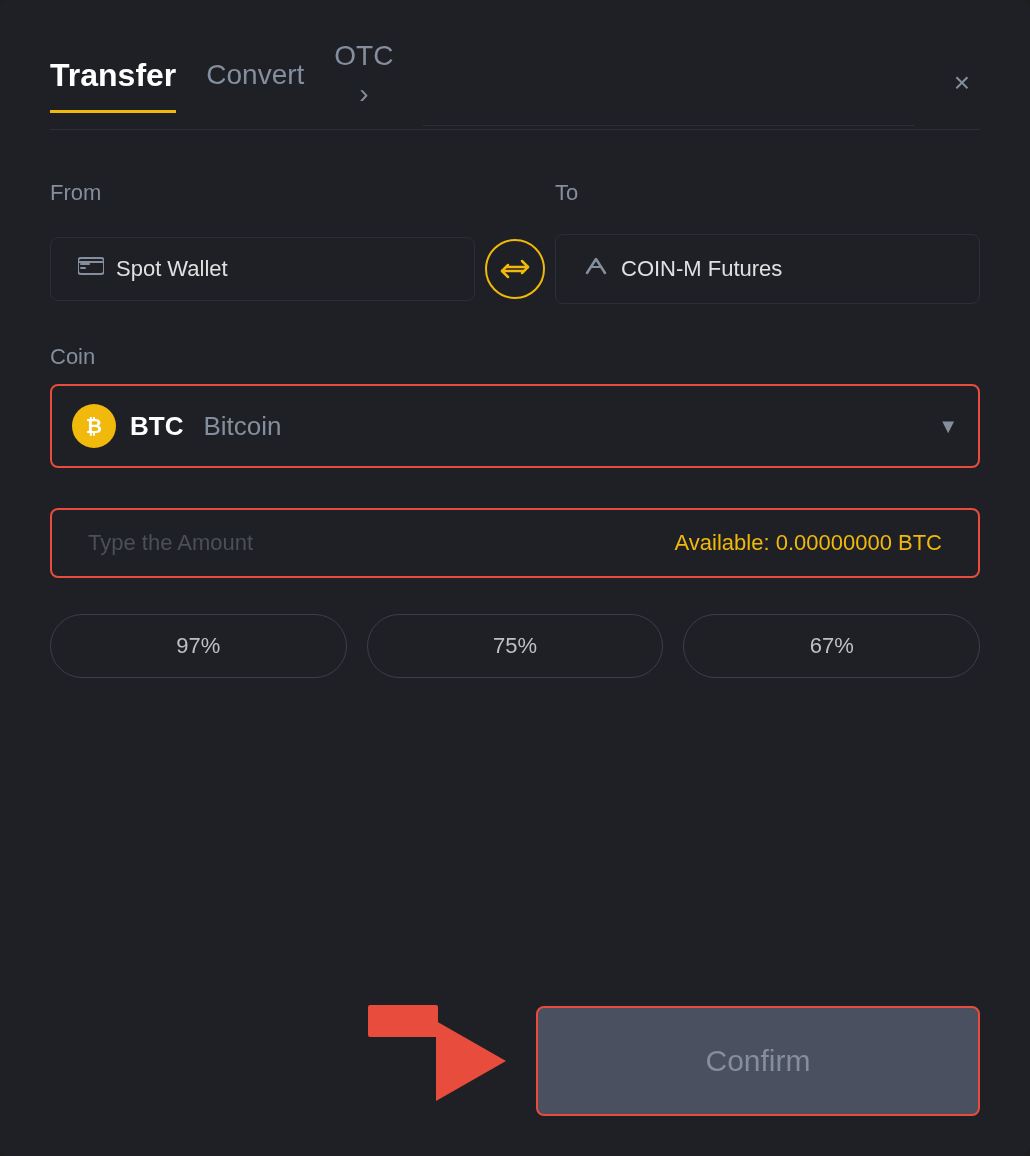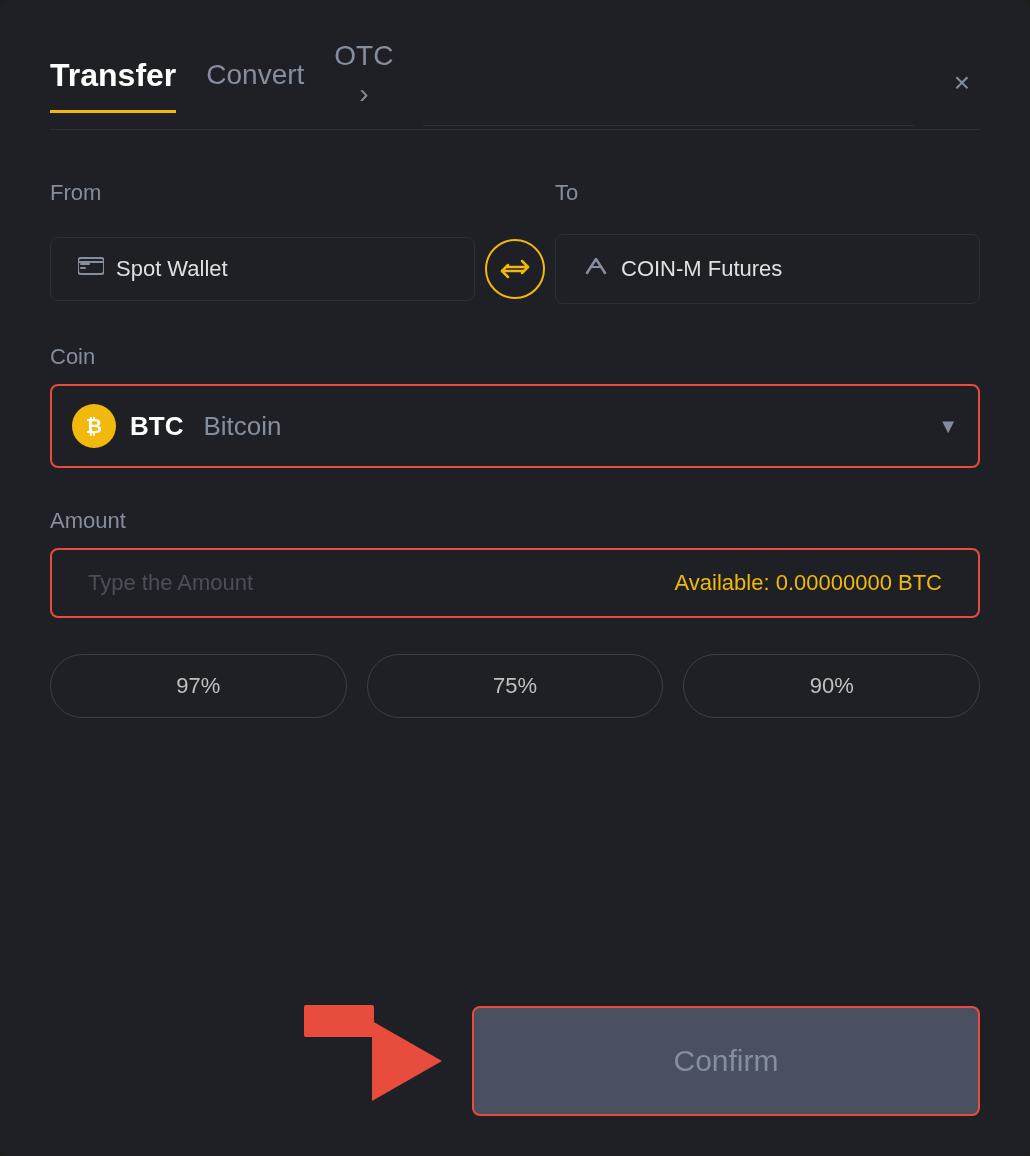--- a/index.html
+++ b/index.html
@@ -257,21 +257,21 @@
       height: 32px;
       background: #e74c3c;
       border-radius: 2px;
     }
     .arrow-container {
       display: flex;
       align-items: center;
       position: relative;
     }
     .confirm-btn {
-      width: 508px;
+      width: 444px;
       border: 2px solid #e74c3c;
       border-radius: 8px;
       padding: 36px 0;
       text-align: center;
       font-size: 30px;
       color: #848e9c;
       cursor: pointer;
       background: #4a5060;
       font-weight: 500;
     }
@@ -358,33 +358,32 @@
           <text x="13" y="20" font-size="20" font-weight="bold" fill="white" text-anchor="middle" font-family="sans-serif">₿</text>
         </svg>
       </div>
       <span class="coin-name">BTC</span>
       <span class="coin-full-name">Bitcoin</span>
       <span class="coin-chevron">▼</span>
     </div>
   </div>
 
   <div class="amount-section">
-    <div class="section-label">Amount</div>
     <div class="amount-box">
       <span class="amount-placeholder">Type the Amount</span>
       <span class="amount-available">
         <span>Available:</span>&nbsp;<span style="color:#f0b90b;">0.00000000 BTC</span>
       </span>
     </div>
   </div>
 
   <div class="pct-row">
     <div class="pct-btn">97%</div>
     <div class="pct-btn">75%</div>
-    <div class="pct-btn">90%</div>
+    <div class="pct-btn">67%</div>
   </div>
 
   <div class="bottom-area">
     <div class="arrow-area">
       <div class="arrow-container">
         <div class="arrow-shaft"></div>
         <div class="arrow-shape"></div>
       </div>
     </div>
     <div class="confirm-btn">Confirm</div>

